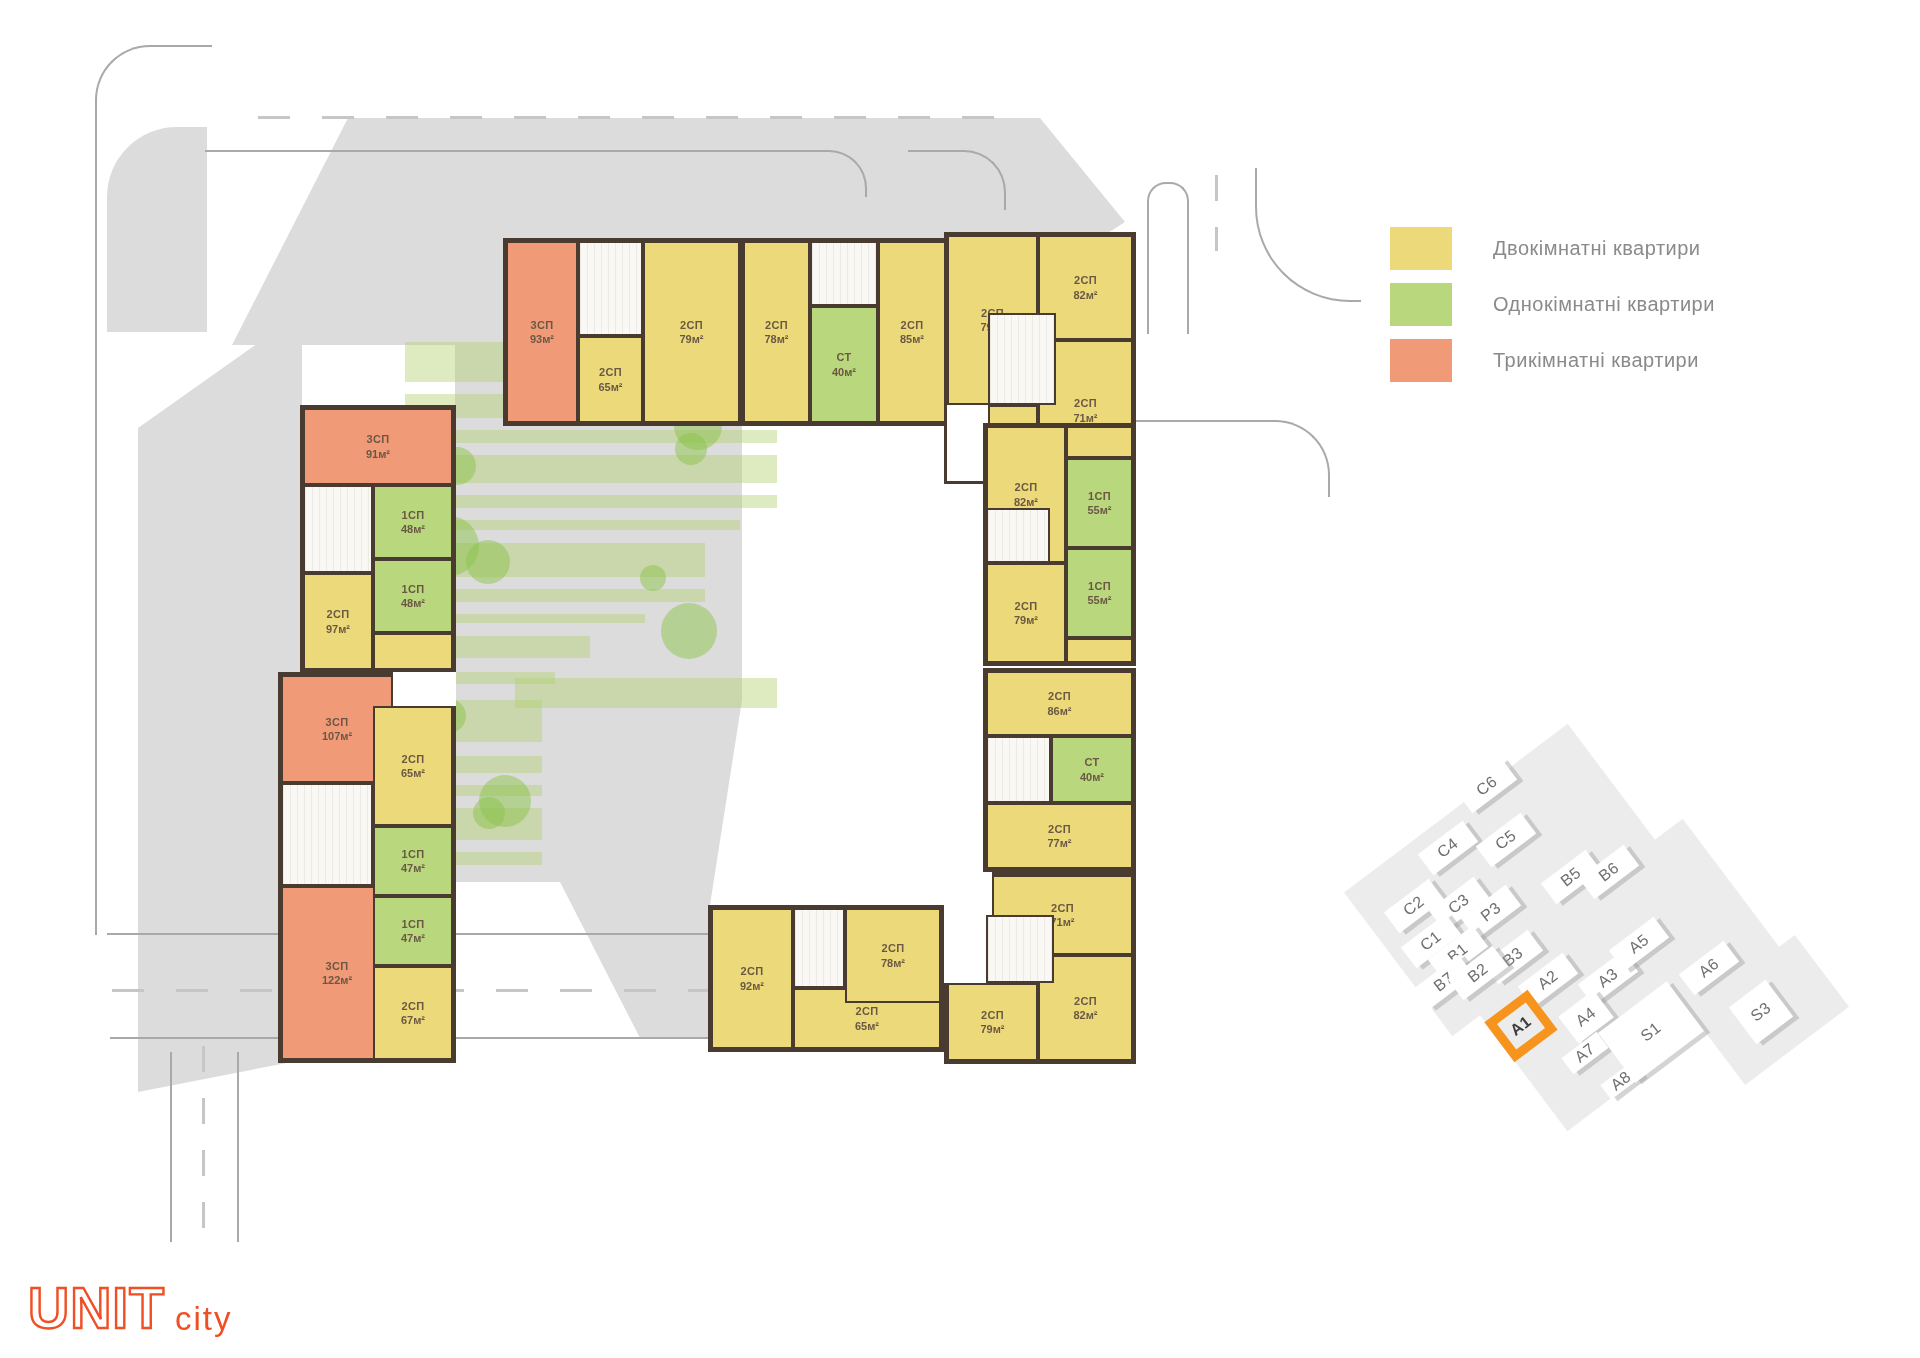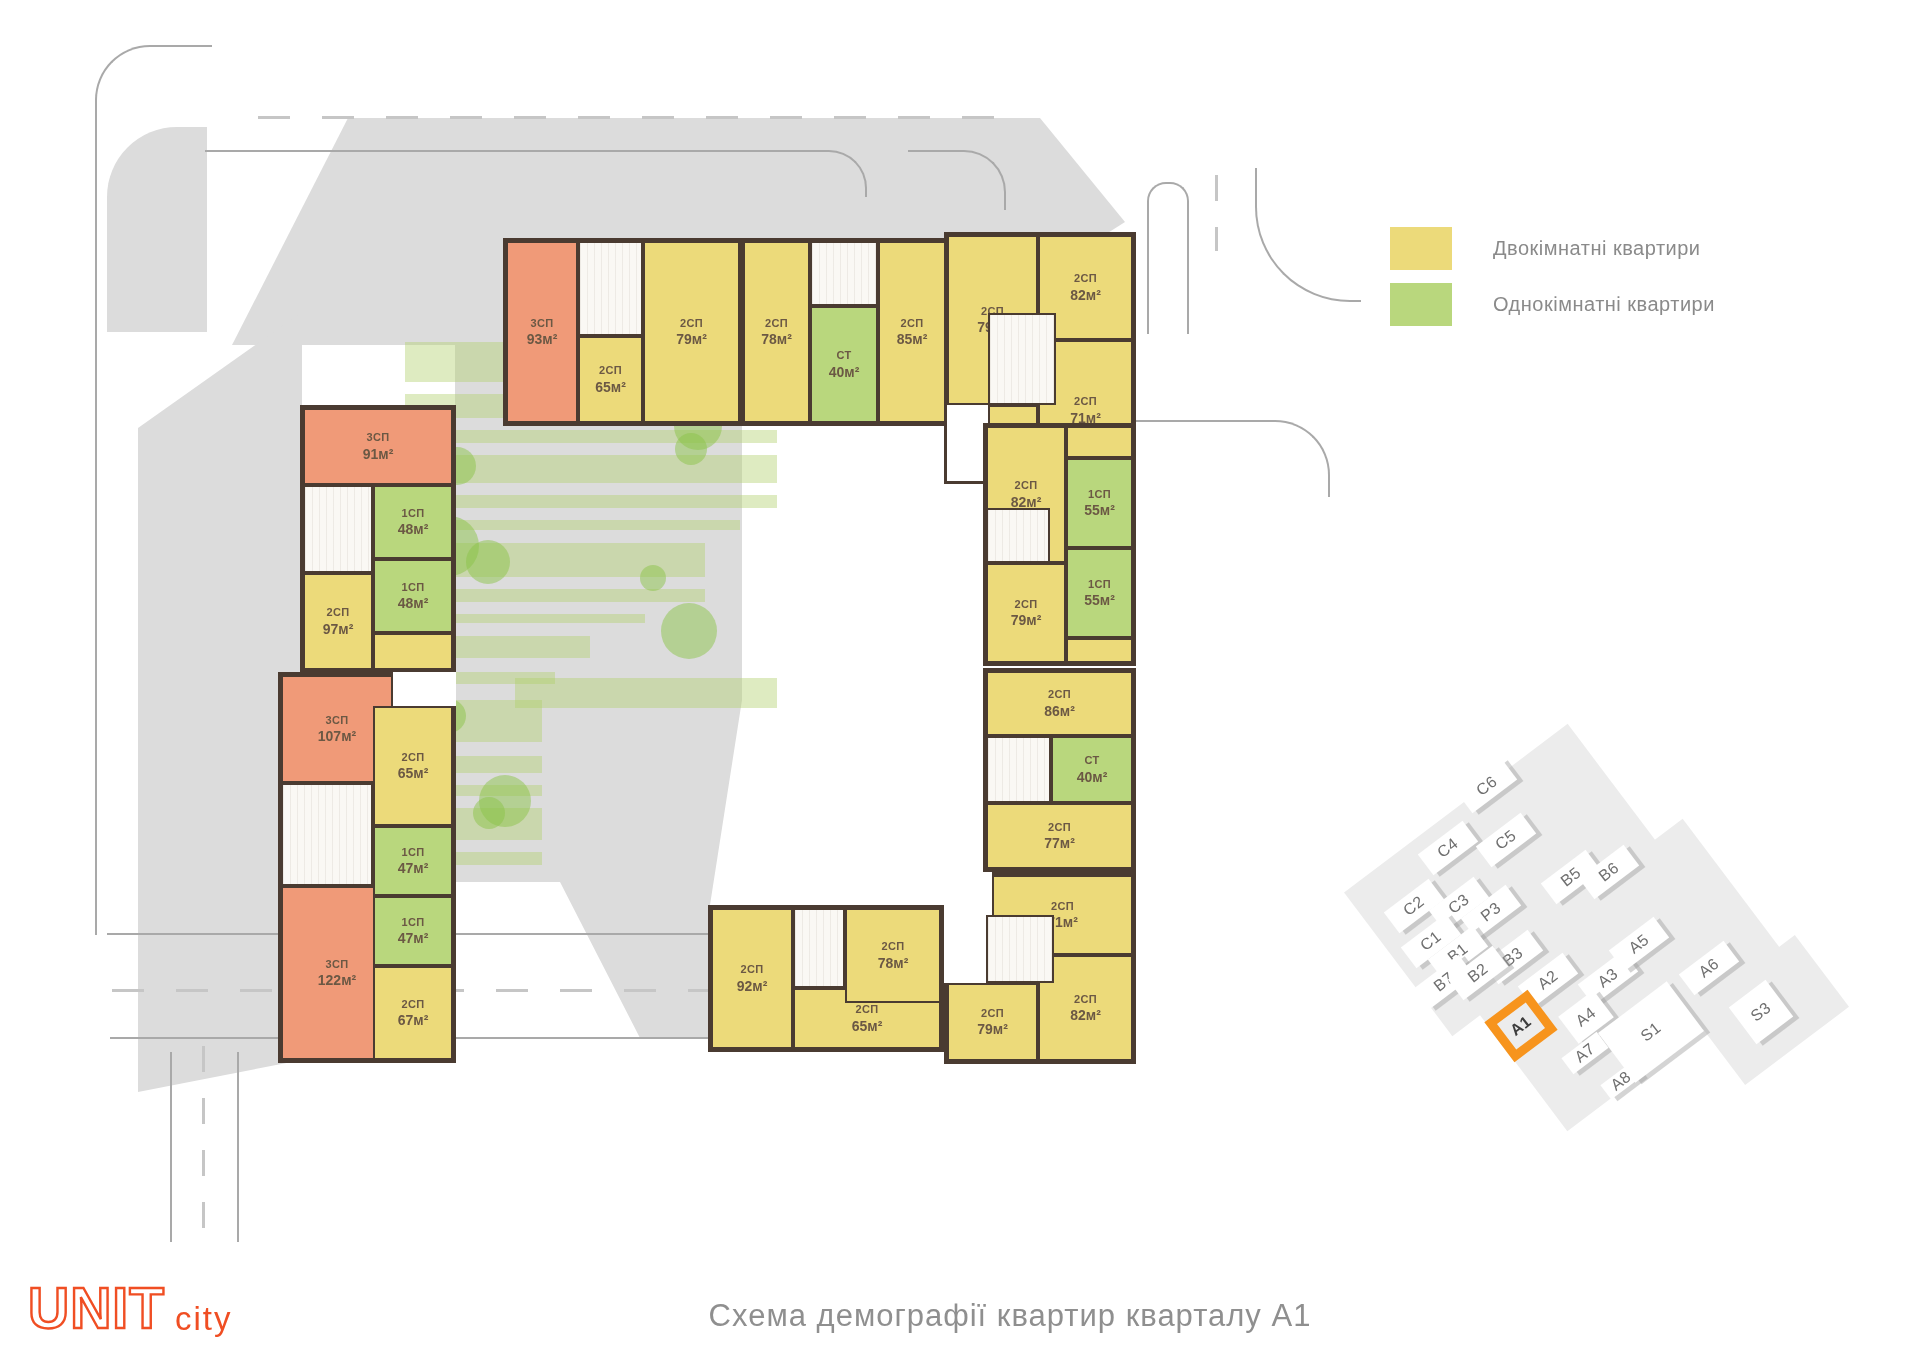--- a/index.html
+++ b/index.html
@@ -40,21 +40,21 @@
   .room{position:absolute;box-sizing:border-box;border:2px solid #4a3b31;
         display:flex;align-items:center;justify-content:center;}
   .room.two{background:#ecda7a;}
   .room.one{background:#b9d77d;}
   .room.three{background:#f09a78;}
   .room.core{background:#faf8f4 repeating-linear-gradient(90deg,rgba(90,70,50,.08) 0 1px,transparent 1px 7px);}
   .room.void{background:#fff;border:none;}
   .rlabel{display:flex;flex-direction:column;align-items:center;line-height:1.3;
           color:#6b5844;text-align:center;}
   .rtype{font-size:11px;font-weight:bold;letter-spacing:.4px;}
-  .rarea{font-size:14px;font-weight:bold;}
+  .rarea{font-size:11px;font-weight:bold;}
   
   .legend{position:absolute;left:1390px;top:227px;}
   .legend-row{display:flex;align-items:center;margin-bottom:13px;}
   .legend-swatch{width:62px;height:43px;margin-right:41px;}
   .legend-label{font-size:20px;color:#8a8a8a;letter-spacing:.5px;}
   
   .sm-base{position:absolute;background:#ececec;transform:rotate(-37deg);}
   .sm-block{position:absolute;background:#fff;transform:rotate(-37deg);
             box-shadow:4px 5px 0 rgba(160,160,160,.45);}
   .sm-hl{background:#ececec;border:9px solid #f7941d;box-sizing:border-box;box-shadow:none;}
@@ -351,20 +351,24 @@
     </div>
 
   <div class="legend">
     <div class="legend-row">
       <div class="legend-swatch" style="background: rgb(236, 218, 122);"></div>
       <div class="legend-label">Двокімнатні квартири</div>
     </div>
     <div class="legend-row">
       <div class="legend-swatch" style="background: rgb(185, 215, 125);"></div>
       <div class="legend-label">Однокімнатні квартири</div>
+    </div>
+    <div class="legend-row">
+      <div class="legend-swatch" style="background: rgb(240, 154, 120);"></div>
+      <div class="legend-label">Трикімнатні квартири</div>
     </div>
   </div>
 
   <div id="sitemap">
     <div class="sm-base" style="left:1370px;top:790px;width:280px;height:180px;"></div>
     <div class="sm-base" style="left:1485px;top:885px;width:280px;height:180px;"></div>
     <div class="sm-base" style="left:1705px;top:965px;width:130px;height:90px;"></div>
     <div id="sitemap-labels">
         <div class="sm-block" style="left: 1459px; top: 773px; width: 56px; height: 26px;"></div>
         <div class="sm-label" style="left: 1467px; top: 775px; width: 40px; height: 22px;">C6</div>
@@ -412,15 +416,14 @@
         <div class="sm-label" style="left: 1631px; top: 1021px; width: 40px; height: 22px;">S1</div>
         <div class="sm-block" style="left: 1738px; top: 989px; width: 46px; height: 46px;"></div>
         <div class="sm-label" style="left: 1741px; top: 1001px; width: 40px; height: 22px;">S3</div>
       </div>
   </div>
 
   <div class="logo">
     <span class="logo-unit">UNIT</span>
     <span class="logo-city">city</span>
   </div>
-  <div class="title">Схема демографії квартир кварталу А1</div>
 
 </div>
 
 </body></html>

